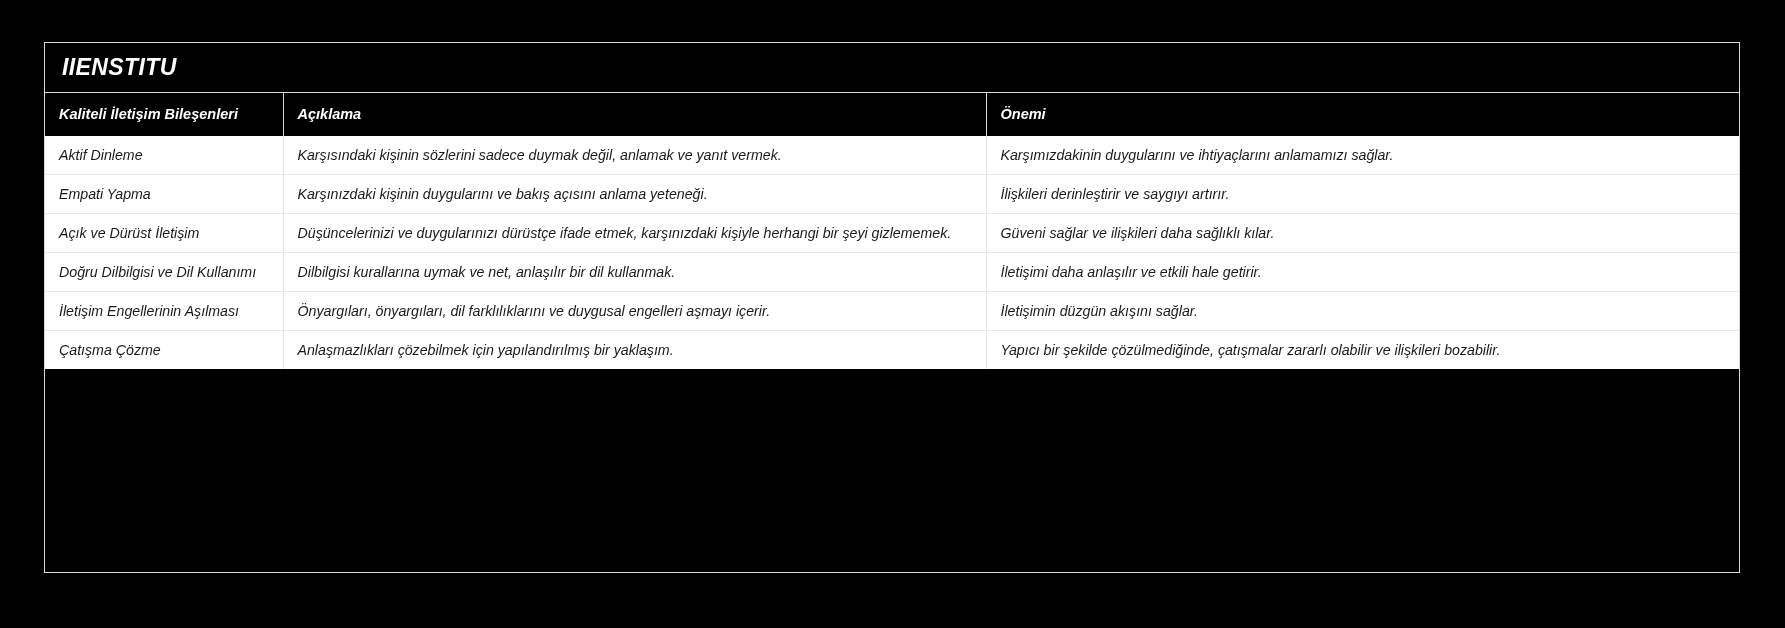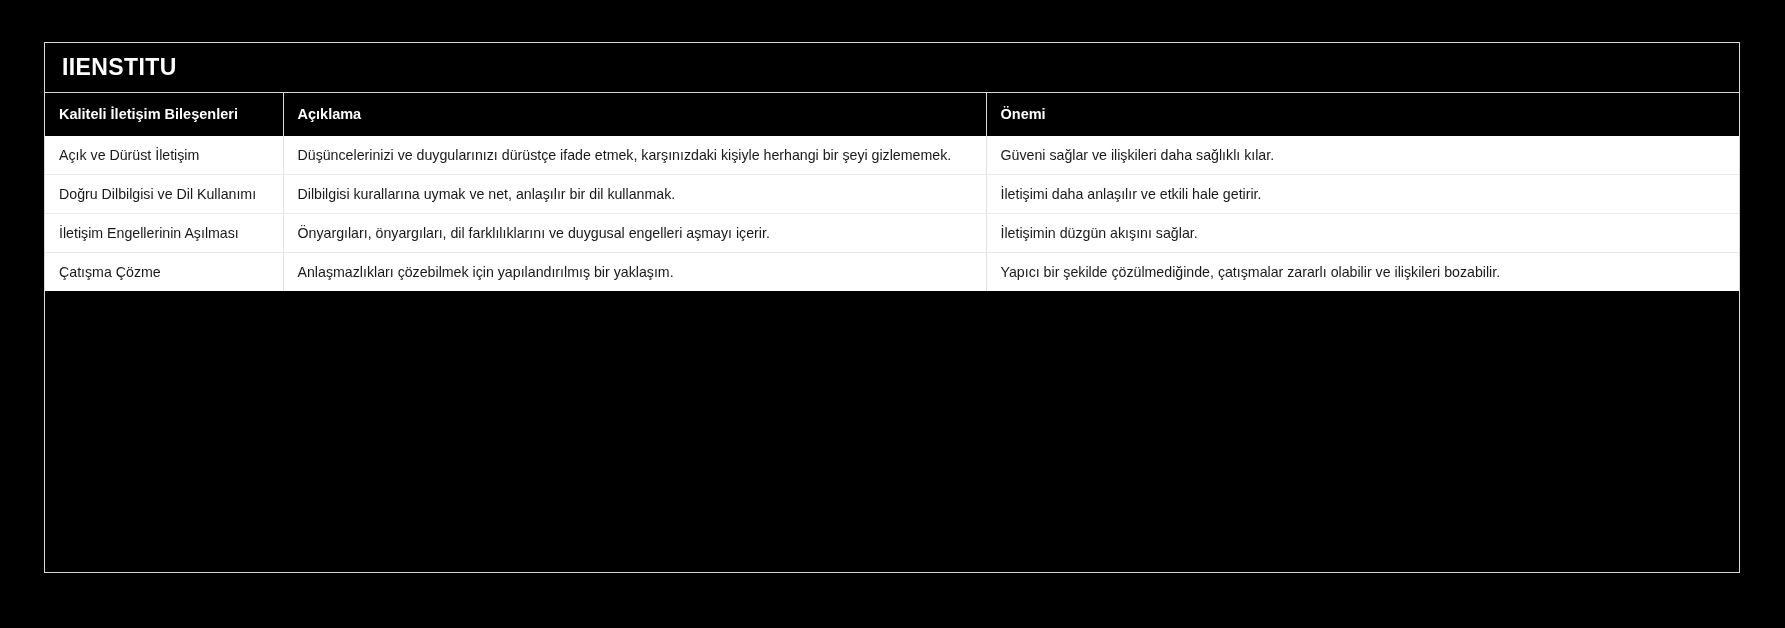--- a/index.html
+++ b/index.html
@@ -23,20 +23,21 @@
   .table-frame {
     position: absolute;
     left: 44px;
     top: 42px;
     width: 1696px;
     height: 531px;
     border: 1px solid #d8d8d8;
     box-sizing: border-box;
     background: #000000;
     overflow: hidden;
+    font-style: italic;
   }
   .brand-bar {
     height: 50px;
     background: #000000;
     display: flex;
     align-items: center;
     padding-left: 17px;
     box-sizing: border-box;
     border-bottom: 1px solid #d8d8d8;
   }
@@ -109,20 +110,30 @@
       </colgroup>
       <thead>
         <tr>
           <th class="col-a">Kaliteli İletişim Bileşenleri</th>
           <th class="col-b">Açıklama</th>
           <th class="col-c">Önemi</th>
         </tr>
       </thead>
       <tbody>
         <tr>
+          <td>Aktif Dinleme</td>
+          <td>Karşısındaki kişinin sözlerini sadece duymak değil, anlamak ve yanıt vermek.</td>
+          <td>Karşımızdakinin duygularını ve ihtiyaçlarını anlamamızı sağlar.</td>
+        </tr>
+        <tr>
+          <td>Empati Yapma</td>
+          <td>Karşınızdaki kişinin duygularını ve bakış açısını anlama yeteneği.</td>
+          <td>İlişkileri derinleştirir ve saygıyı artırır.</td>
+        </tr>
+        <tr>
           <td>Açık ve Dürüst İletişim</td>
           <td>Düşüncelerinizi ve duygularınızı dürüstçe ifade etmek, karşınızdaki kişiyle herhangi bir şeyi gizlememek.</td>
           <td>Güveni sağlar ve ilişkileri daha sağlıklı kılar.</td>
         </tr>
         <tr>
           <td>Doğru Dilbilgisi ve Dil Kullanımı</td>
           <td>Dilbilgisi kurallarına uymak ve net, anlaşılır bir dil kullanmak.</td>
           <td>İletişimi daha anlaşılır ve etkili hale getirir.</td>
         </tr>
         <tr>

